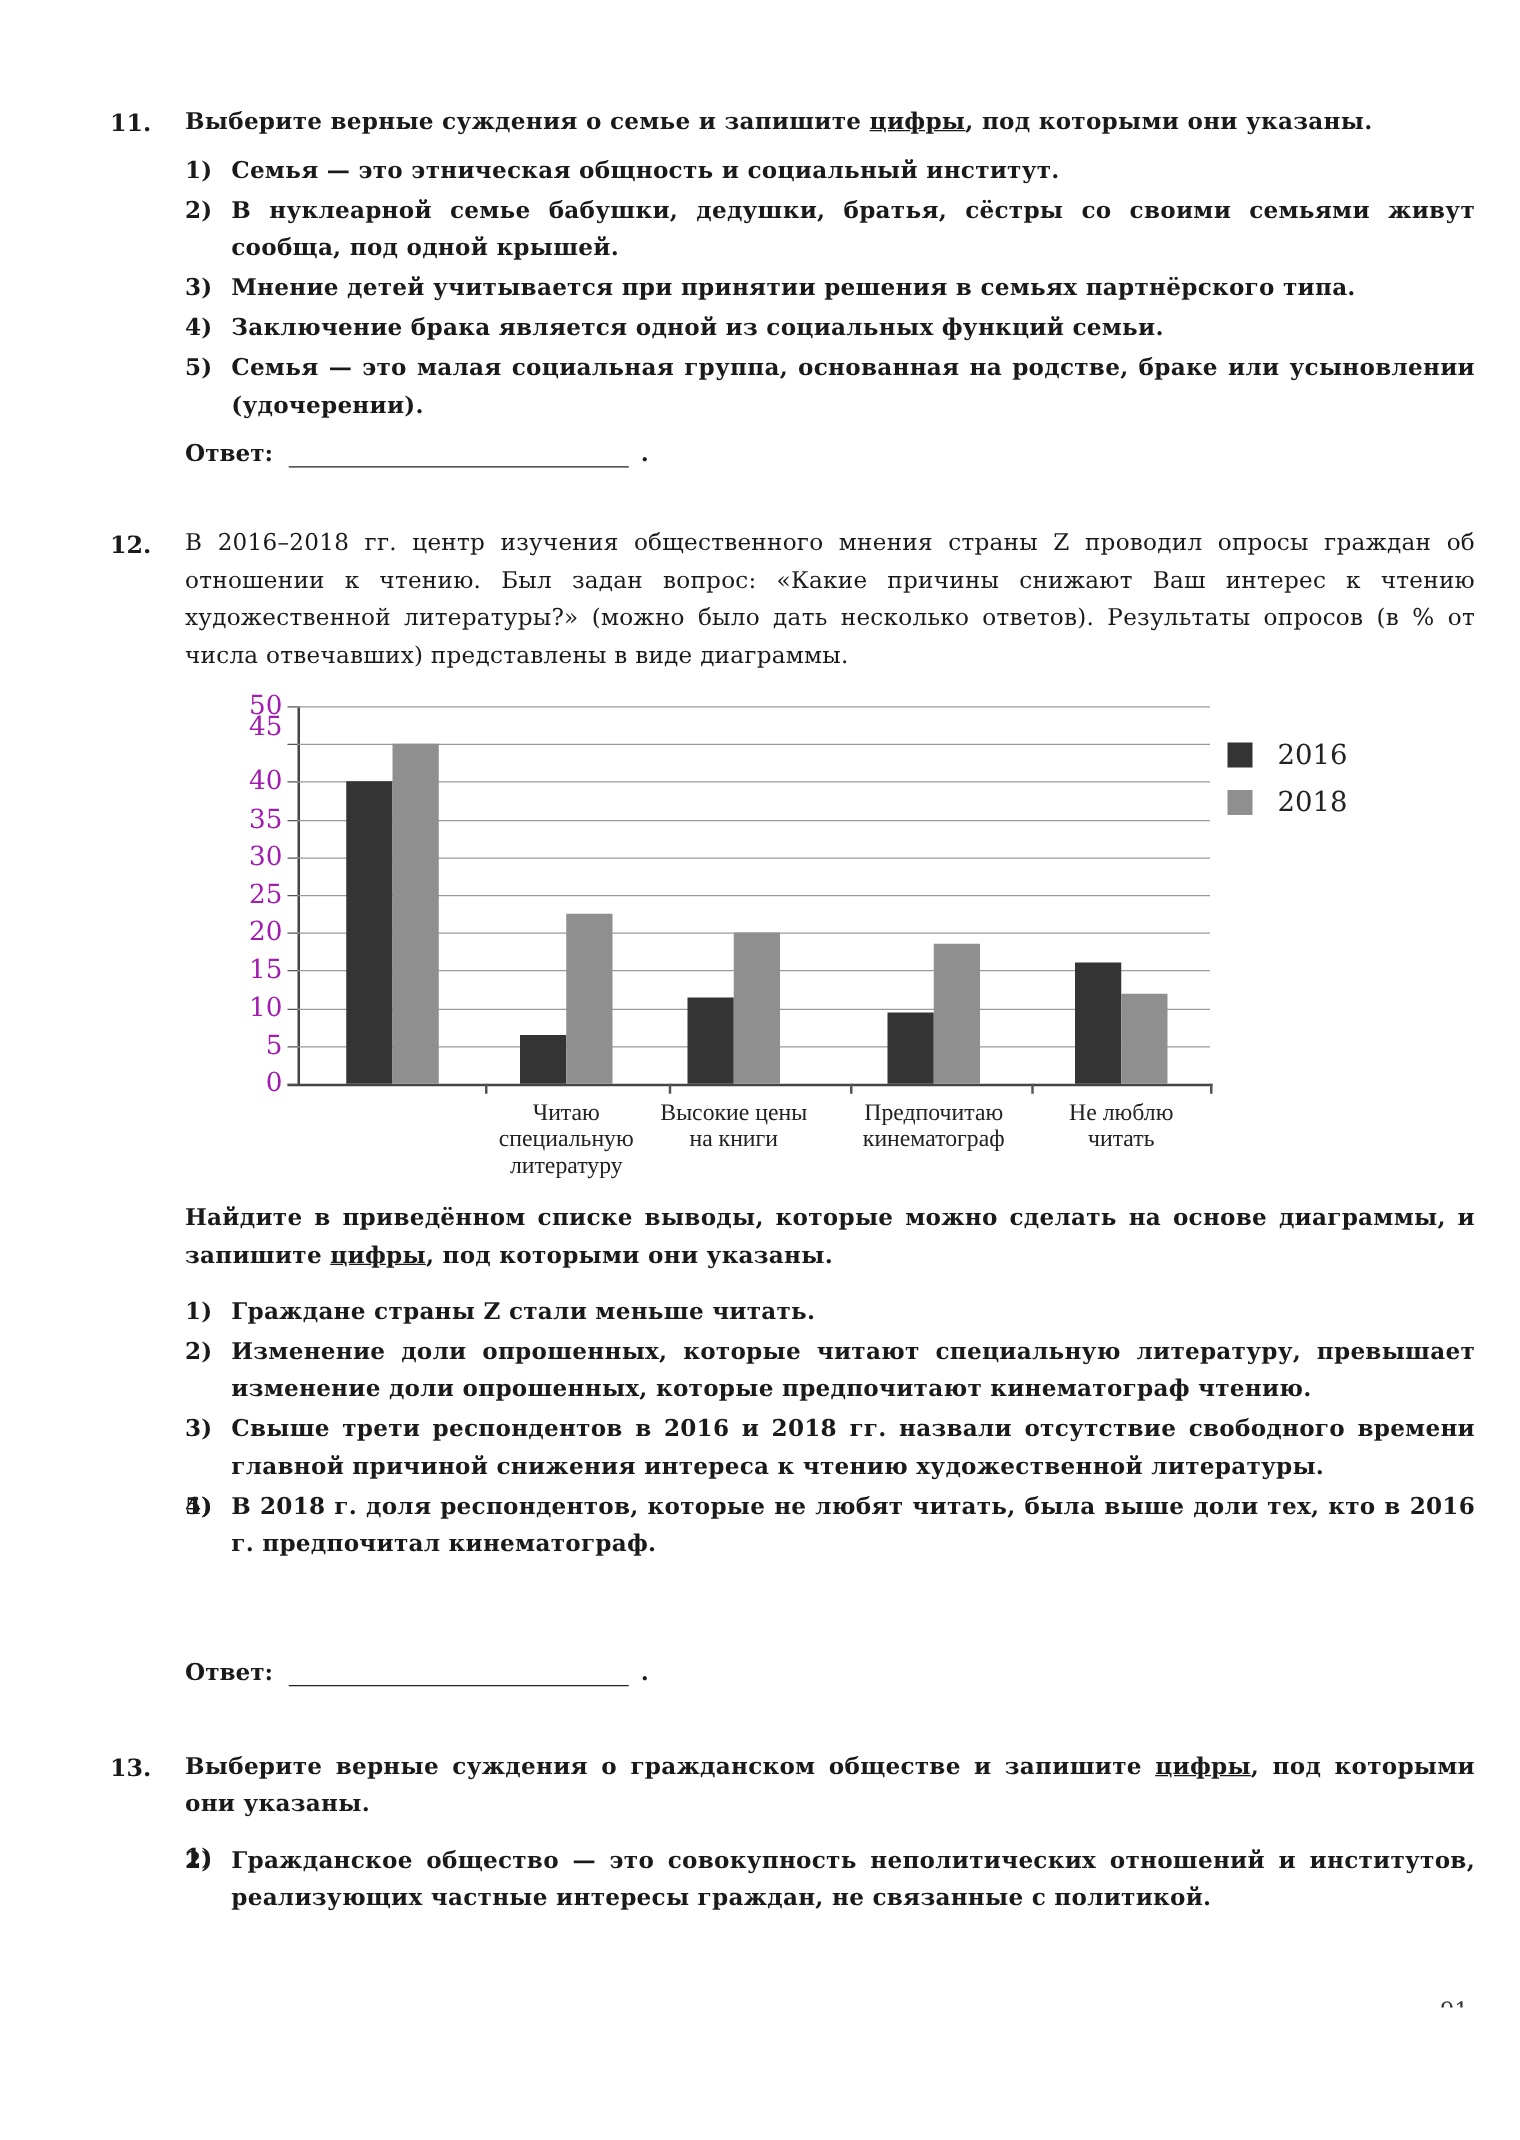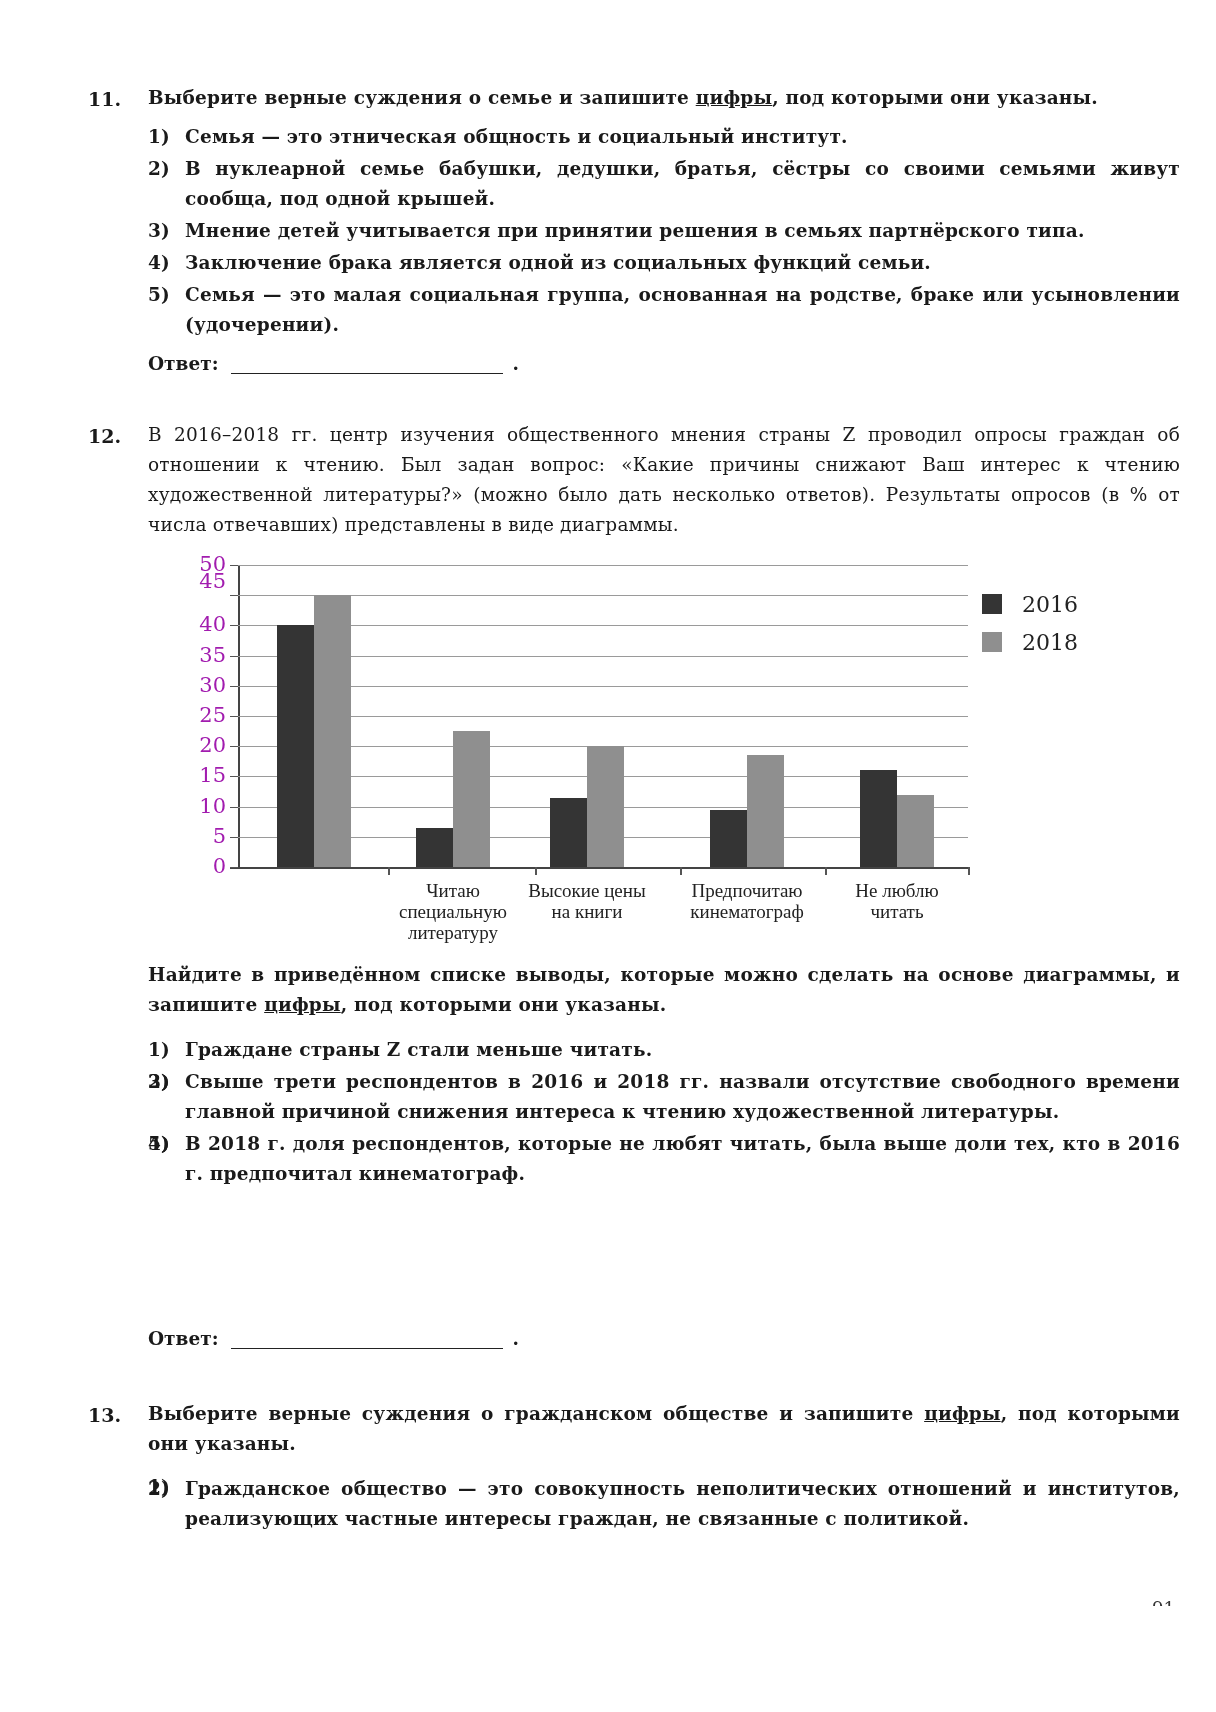--- a/index.html
+++ b/index.html
@@ -151,21 +151,21 @@
       <div>читать</div>
     </div>
   </div>
 
 <div class="task">
   <div class="para" style="top:960px; font-weight:bold;">
     <span>Найдите в приведённом списке выводы, которые можно сделать на основе диаграммы, и запишите </span><span class="kw">цифры</span><span>, под которыми они указаны.</span>
   </div>
   <div class="items" style="top:1035px; font-weight:bold;">
     <div class="item"><span class="n">1)</span><span>Граждане страны Z стали меньше читать.</span></div>
-    <div class="item"><span class="n">2)</span></div>
+    <div class="item"><span class="n">2)</span><span>Изменение доли опрошенных, которые читают специальную литературу, превышает изменение доли опрошенных, которые предпочитают кинематограф чтению.</span></div>
     <div class="item"><span class="n">3)</span><span>Свыше трети респондентов в 2016 и 2018 гг. назвали отсутствие свободного времени главной причиной снижения интереса к чтению художественной литературы.</span></div>
     <div class="item"><span class="n">4)</span></div>
     <div class="item"><span class="n">5)</span><span>В 2018 г. доля респондентов, которые не любят читать, была выше доли тех, кто в 2016 г. предпочитал кинематограф.</span></div>
   </div>
   <div class="answer" style="top:1327px; font-weight:bold;">
     <span class="lbl">Ответ:</span>
     <span class="line"></span>
     <span class="dot">.</span>
   </div>
 </div>

